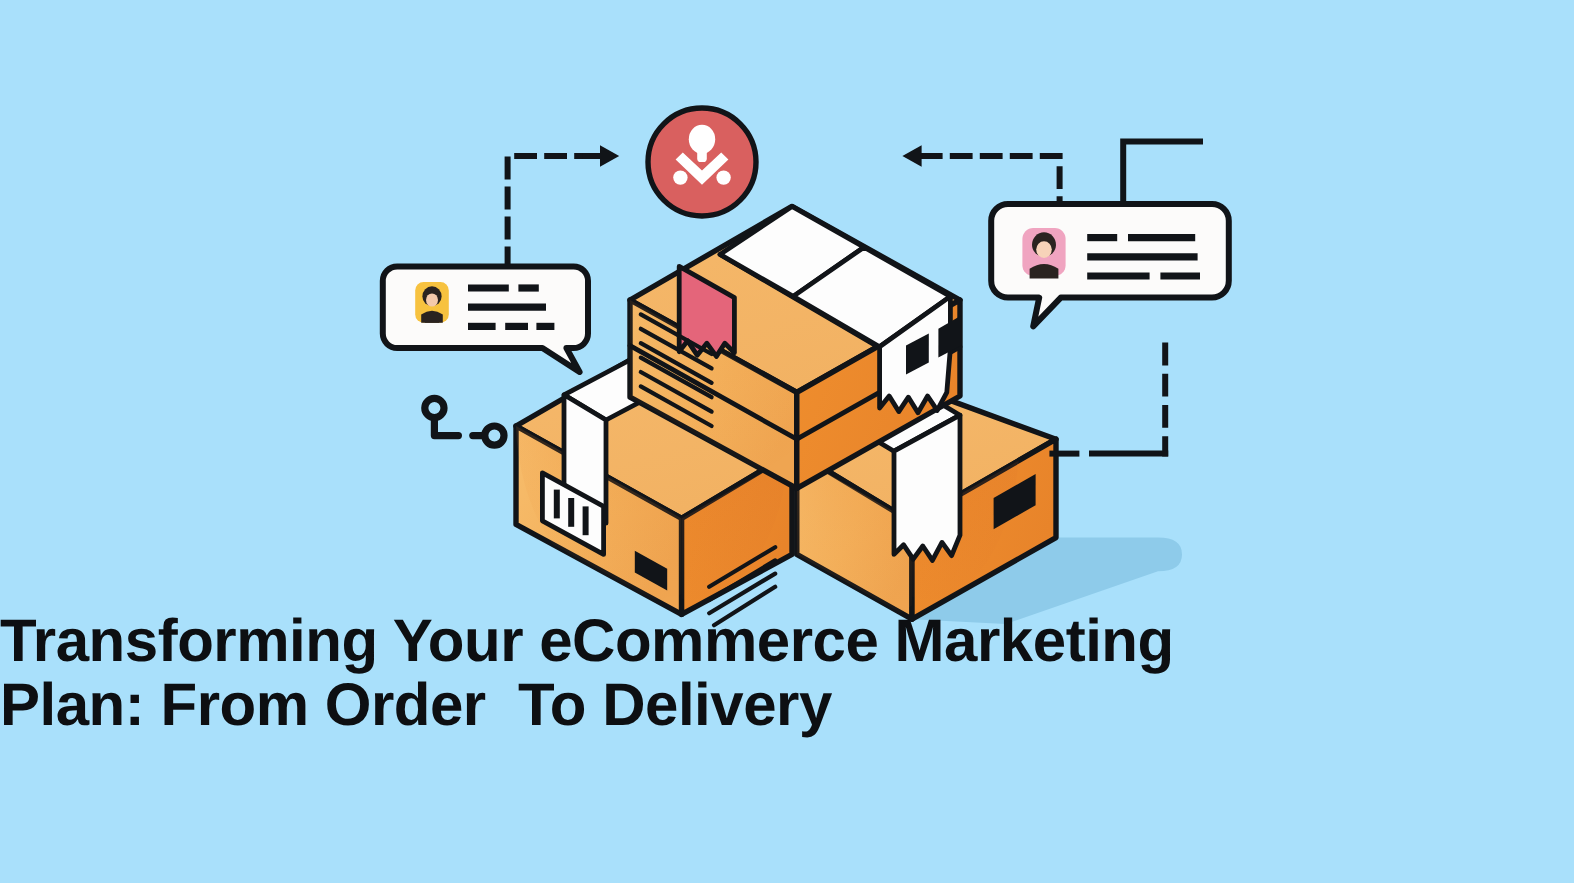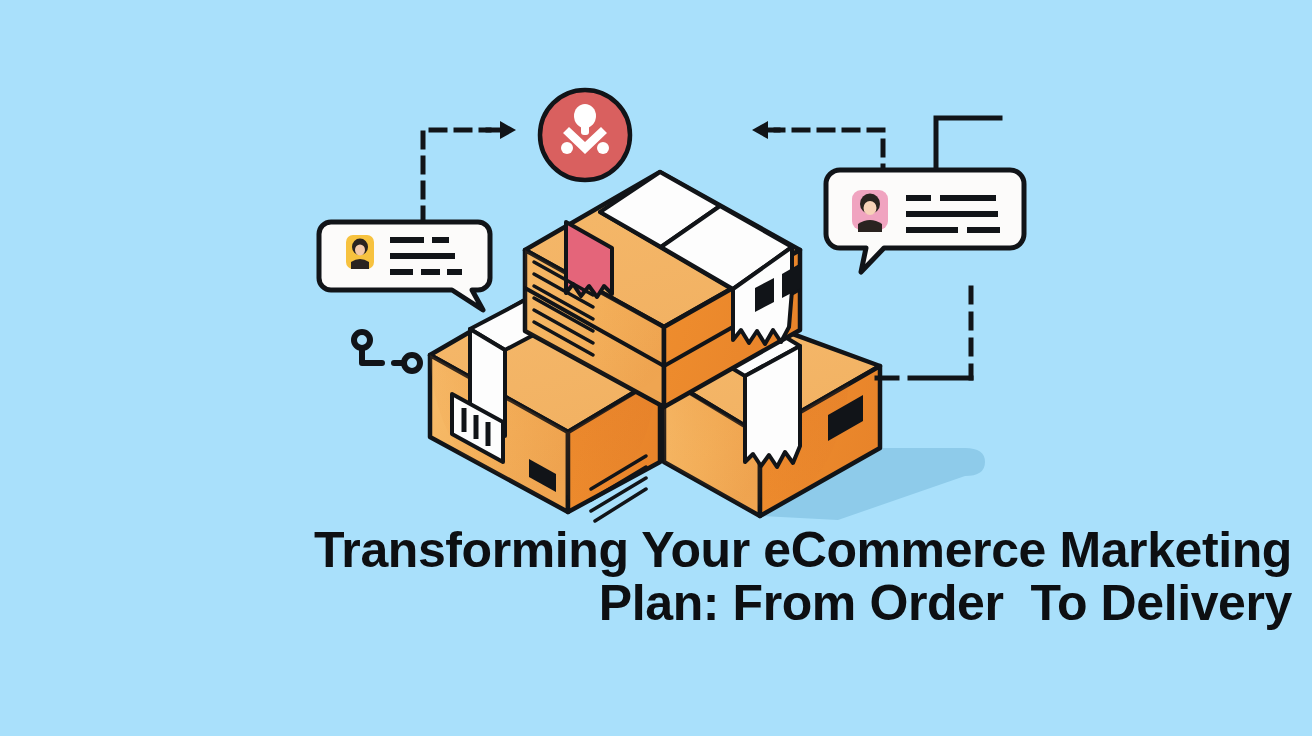--- a/index.html
+++ b/index.html
@@ -22,23 +22,23 @@
   #art {
     position: absolute;
     left: 0;
     top: 0;
     width: 1312px;
     height: 736px;
   }
   #title-block {
     position: absolute;
     left: 0;
-    top: 524px;
+    top: 508px;
     width: 1292px;
-    text-align: right;
+    text-align: left;
     pointer-events: none;
   }
   .title-line {
     display: block;
     color: #0d0f12;
     font-family: "Liberation Sans", sans-serif;
     font-weight: bold;
     font-size: 50px;
     line-height: 53px;
     letter-spacing: -0.4px;

